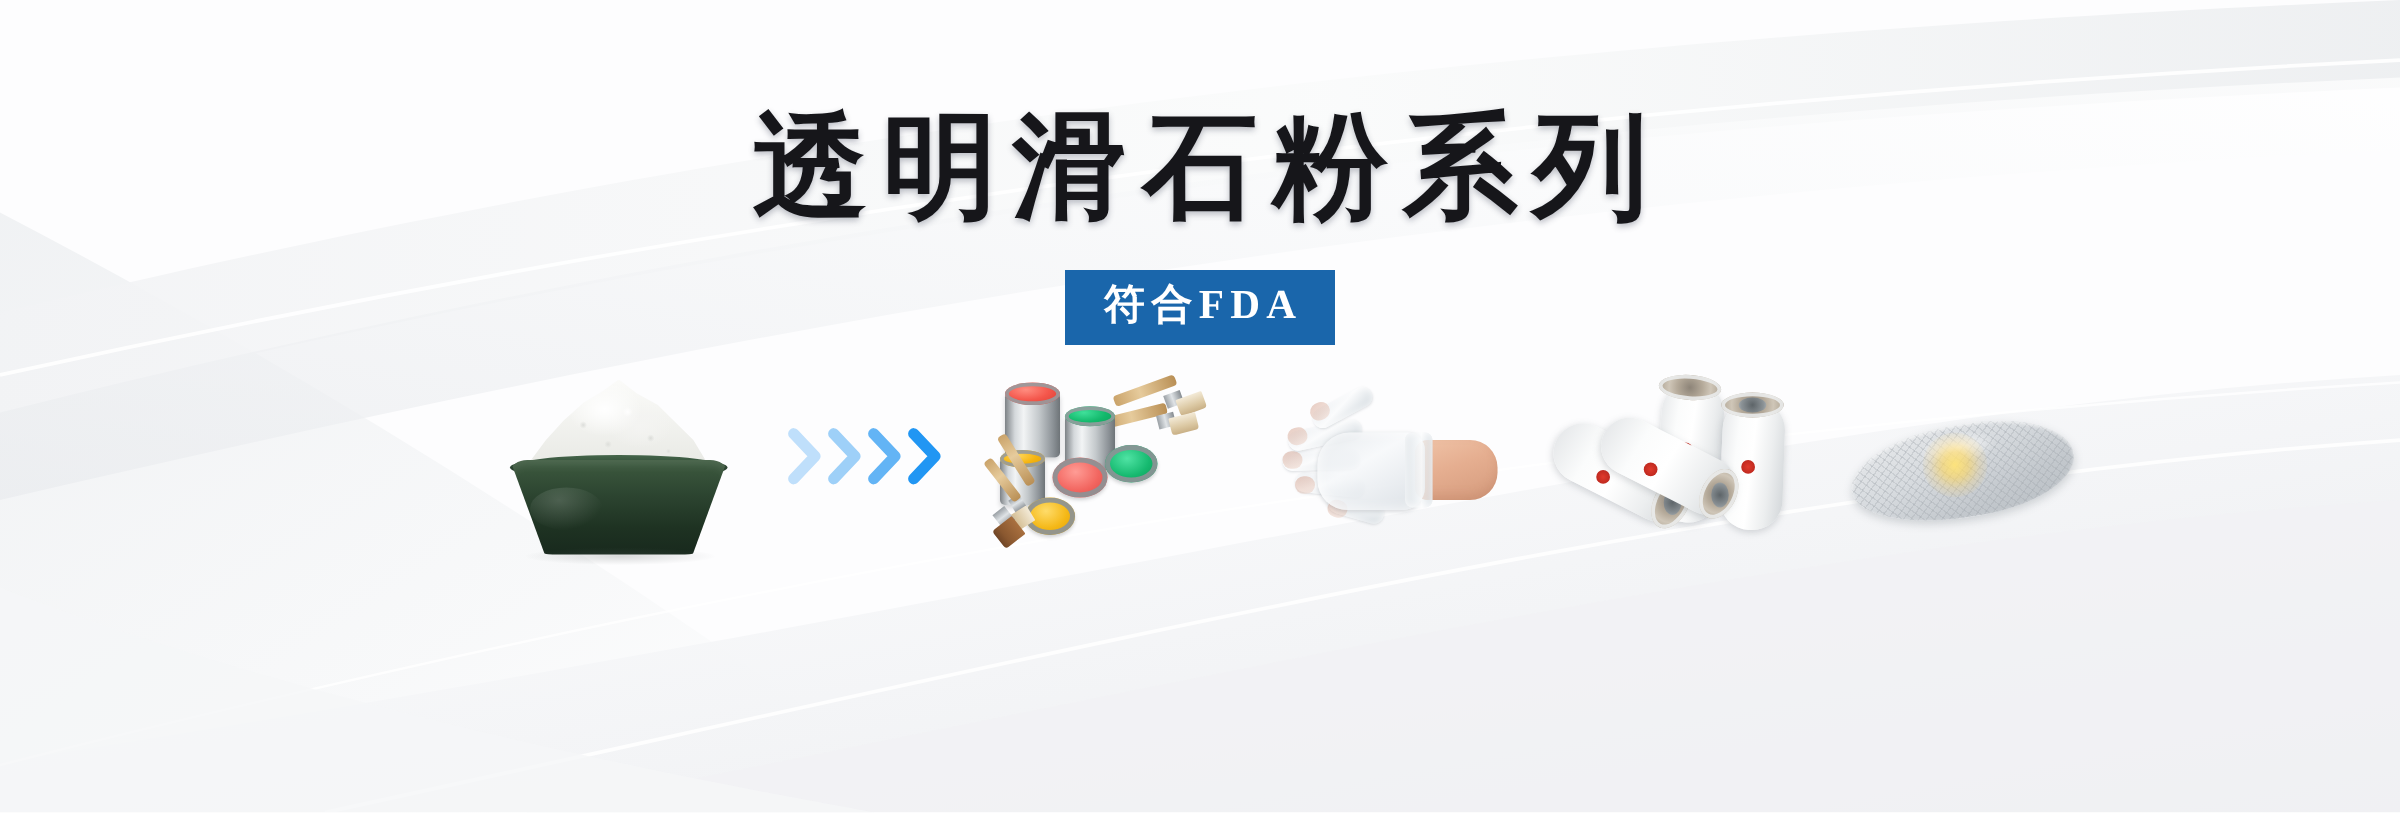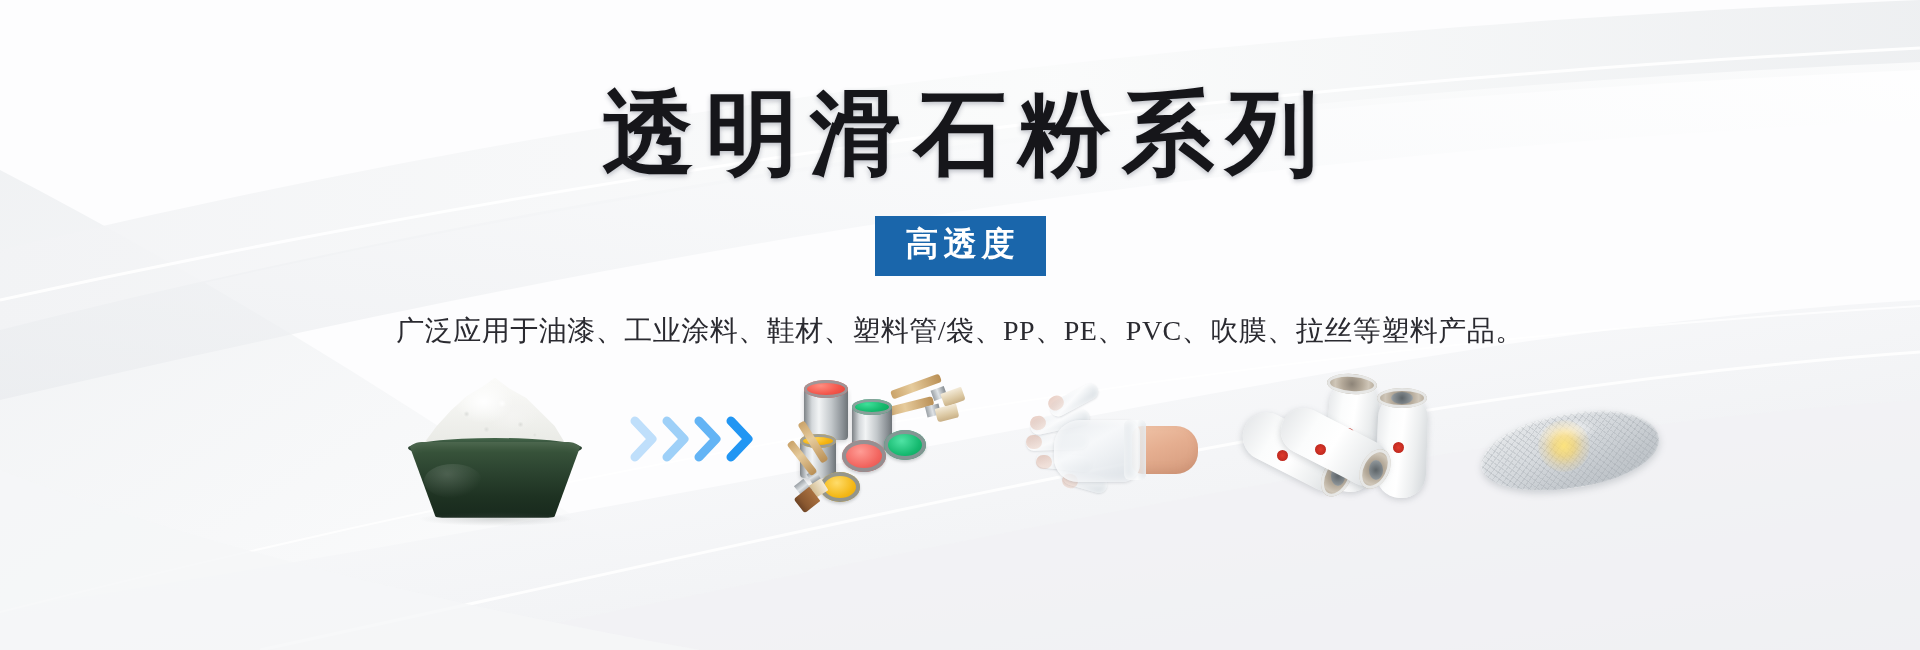--- a/index.html
+++ b/index.html
@@ -350,24 +350,23 @@
     <path d="M0,612 C560,470 1180,350 1920,306" fill="none" stroke="#ffffff" stroke-width="2" opacity="0.8"></path>
 
     <path d="M0,470 C180,540 420,600 700,650 L0,650 Z" fill="#f5f6f8" opacity="0.8"></path>
   </svg>
 
   <div class="content">
 
     <div class="title">透明滑石粉系列</div>
 
     <div class="badges">
-      <div class="badge">高透度</div>
+      <div class="badge">符合FDA</div>
     </div>
 
-    <div class="desc">广泛应用于油漆、工业涂料、鞋材、塑料管/袋、PP、PE、PVC、吹膜、拉丝等塑料产品。</div>
 
     <div class="strip">
       <div class="strip-inner">
 
         <div class="slot slot-bowl">
           <div class="bowl-wrap">
             <div class="powder"></div>
             <div class="powder-tex"></div>
             <div class="bowl-rim"></div>
             <div class="bowl-rim-in"></div>

